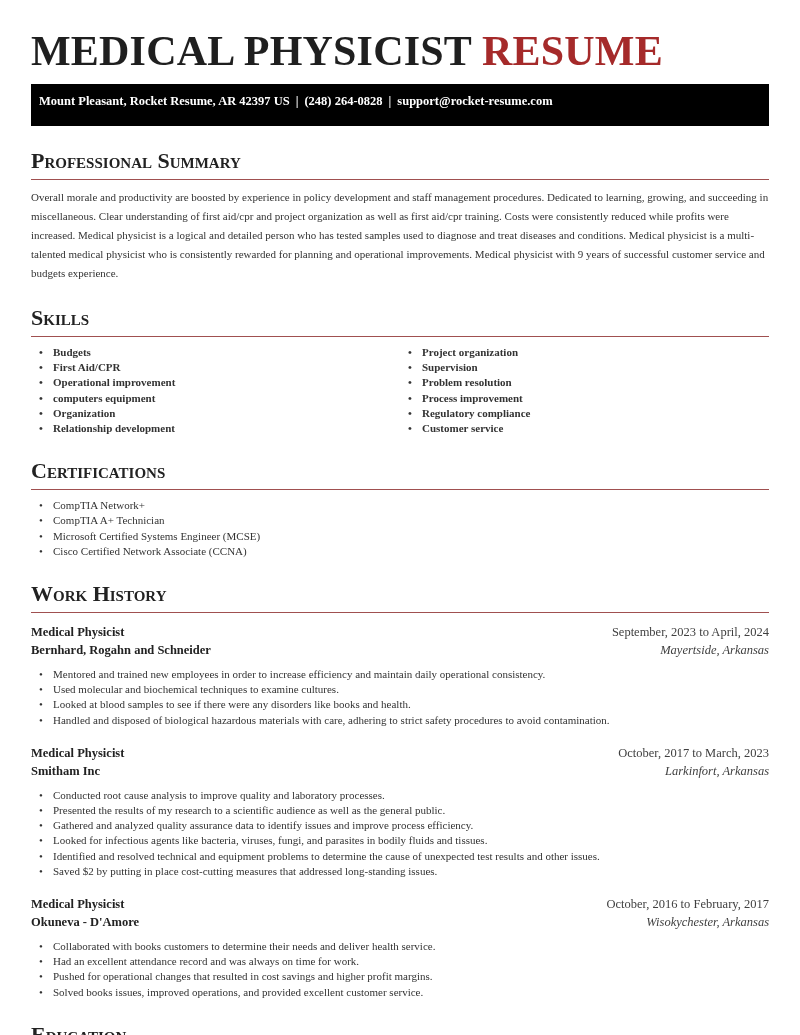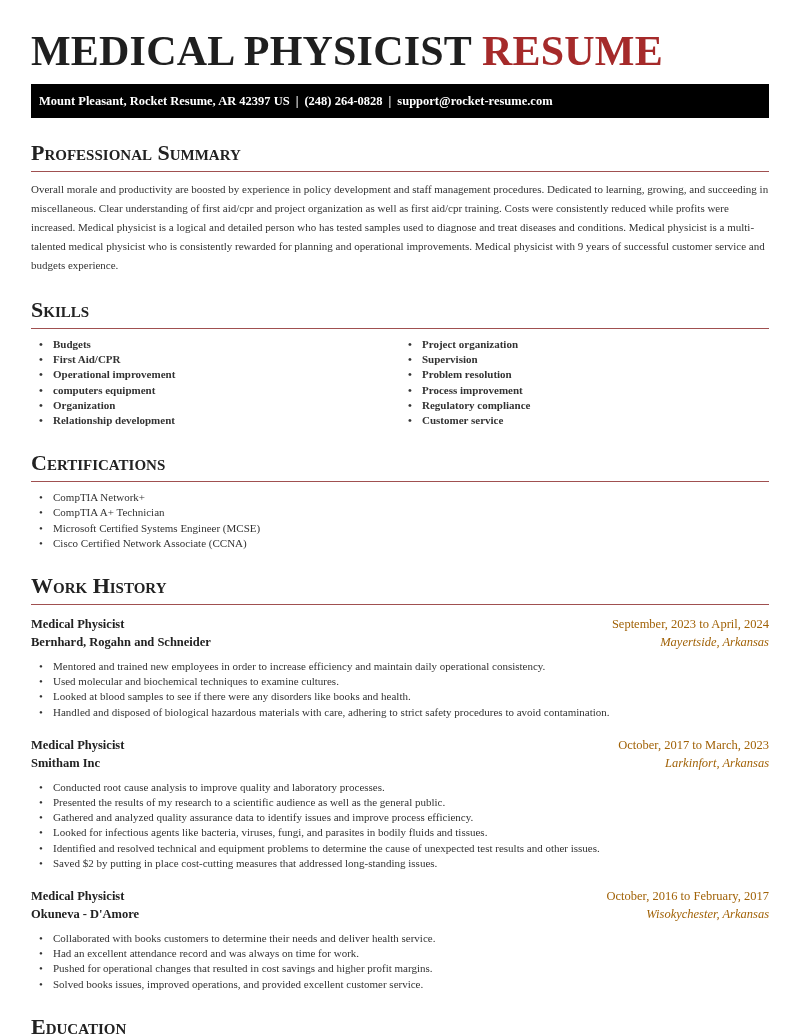--- a/index.html
+++ b/index.html
@@ -11,21 +11,21 @@
   }
   .page { padding: 0 31px; }
   .title {
     font-size: 42px; font-weight: bold; letter-spacing: 0.2px;
     padding-top: 28px; line-height: 46px; height: 84px;
     color: #1f1f1f;
   }
   .title .accent { color: #a52a2a; }
   .contact-bar {
     background: #000000; color: #ffffff;
-    height: 34px; line-height: 34px;
+    height: 42px; line-height: 34px;
     padding: 0 8px; font-size: 12.5px; font-weight: bold;
   }
   .contact-bar .sep { padding: 0 6px; }
   .section { margin-top: 22px; }
   .section-title {
     font-size: 22px; font-weight: bold; font-variant: small-caps;
     color: #222222; line-height: 26px; padding-bottom: 5px;
     border-bottom: 1.5px solid #a05050;
   }
   .summary {
@@ -38,21 +38,21 @@
   }
   ul.list li::before {
     content: "•"; position: absolute; left: 8px; top: 0; color: #333;
   }
   .skills-grid { display: flex; font-weight: bold; }
   .skills-grid ul { width: 50%; }
   .job { margin-top: 10px; }
   .job + .job { margin-top: 16px; }
   .row { display: flex; justify-content: space-between; font-size: 12.5px; line-height: 18px; }
   .row .left { font-weight: bold; color: #222; }
-  .row .right { color: #a16207; }
+  .row .right { color: #404040; }
   .row .right.italic { font-style: italic; }
   .job ul.list { margin-top: 8px; }
 </style>
 </head>
 <body>
 
 <div class="page">
   <h1 class="title">
     <span>MEDICAL PHYSICIST</span>
     <span class="accent">RESUME</span>

